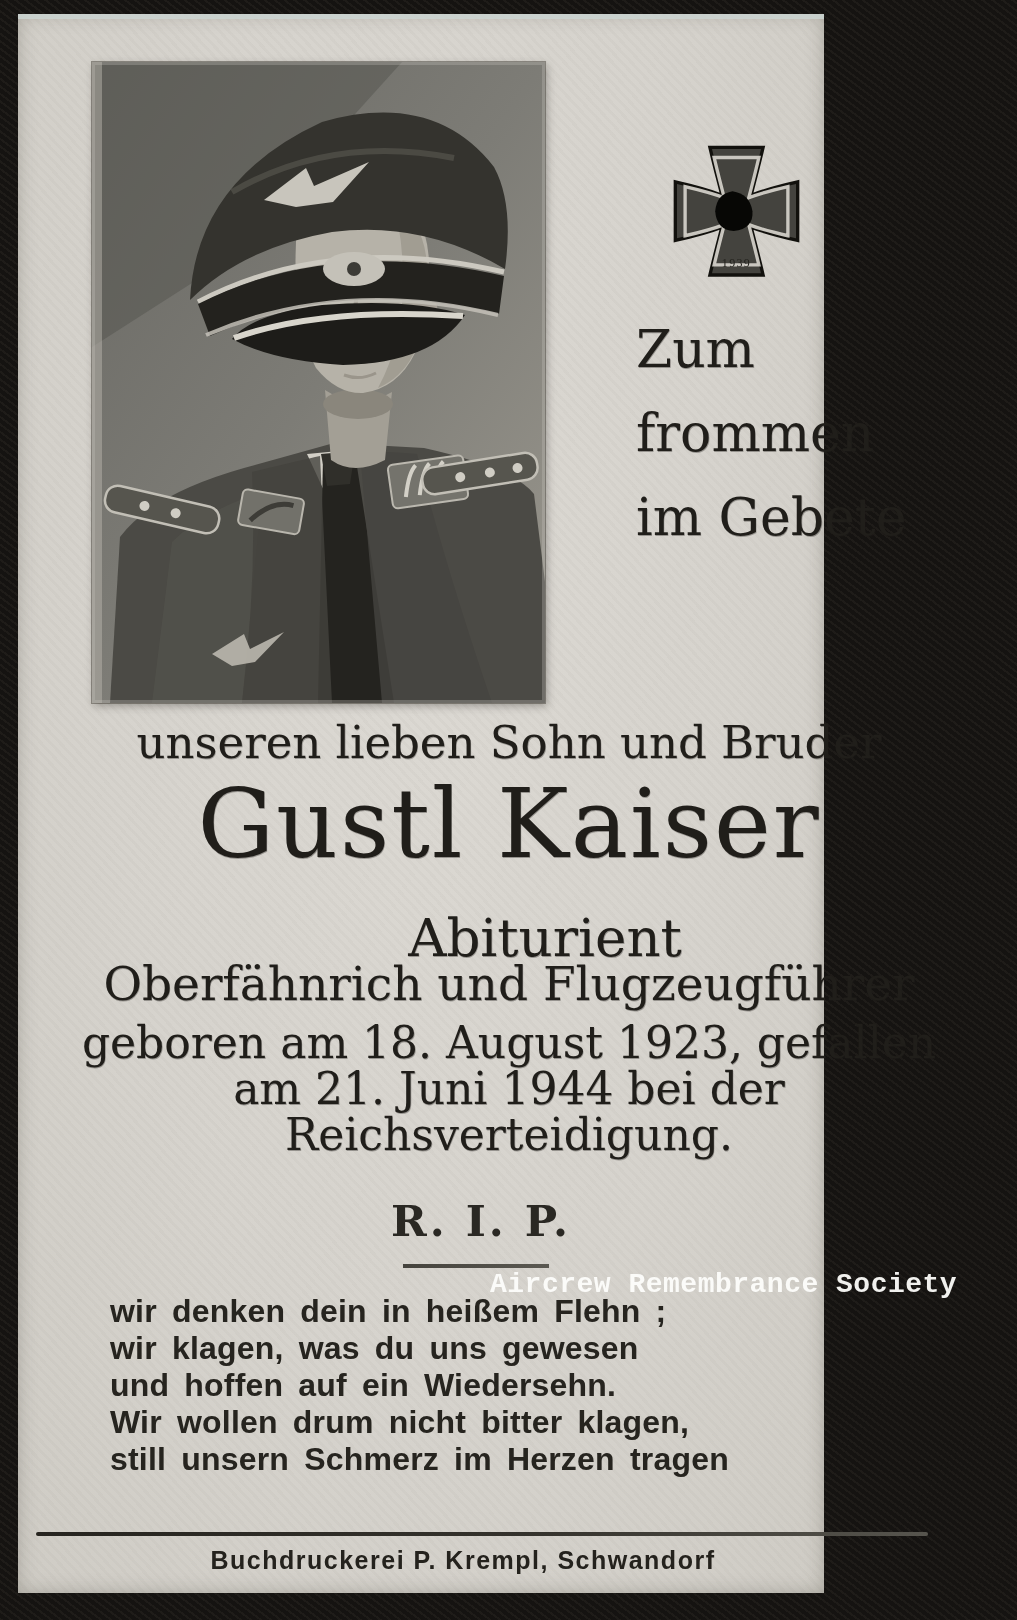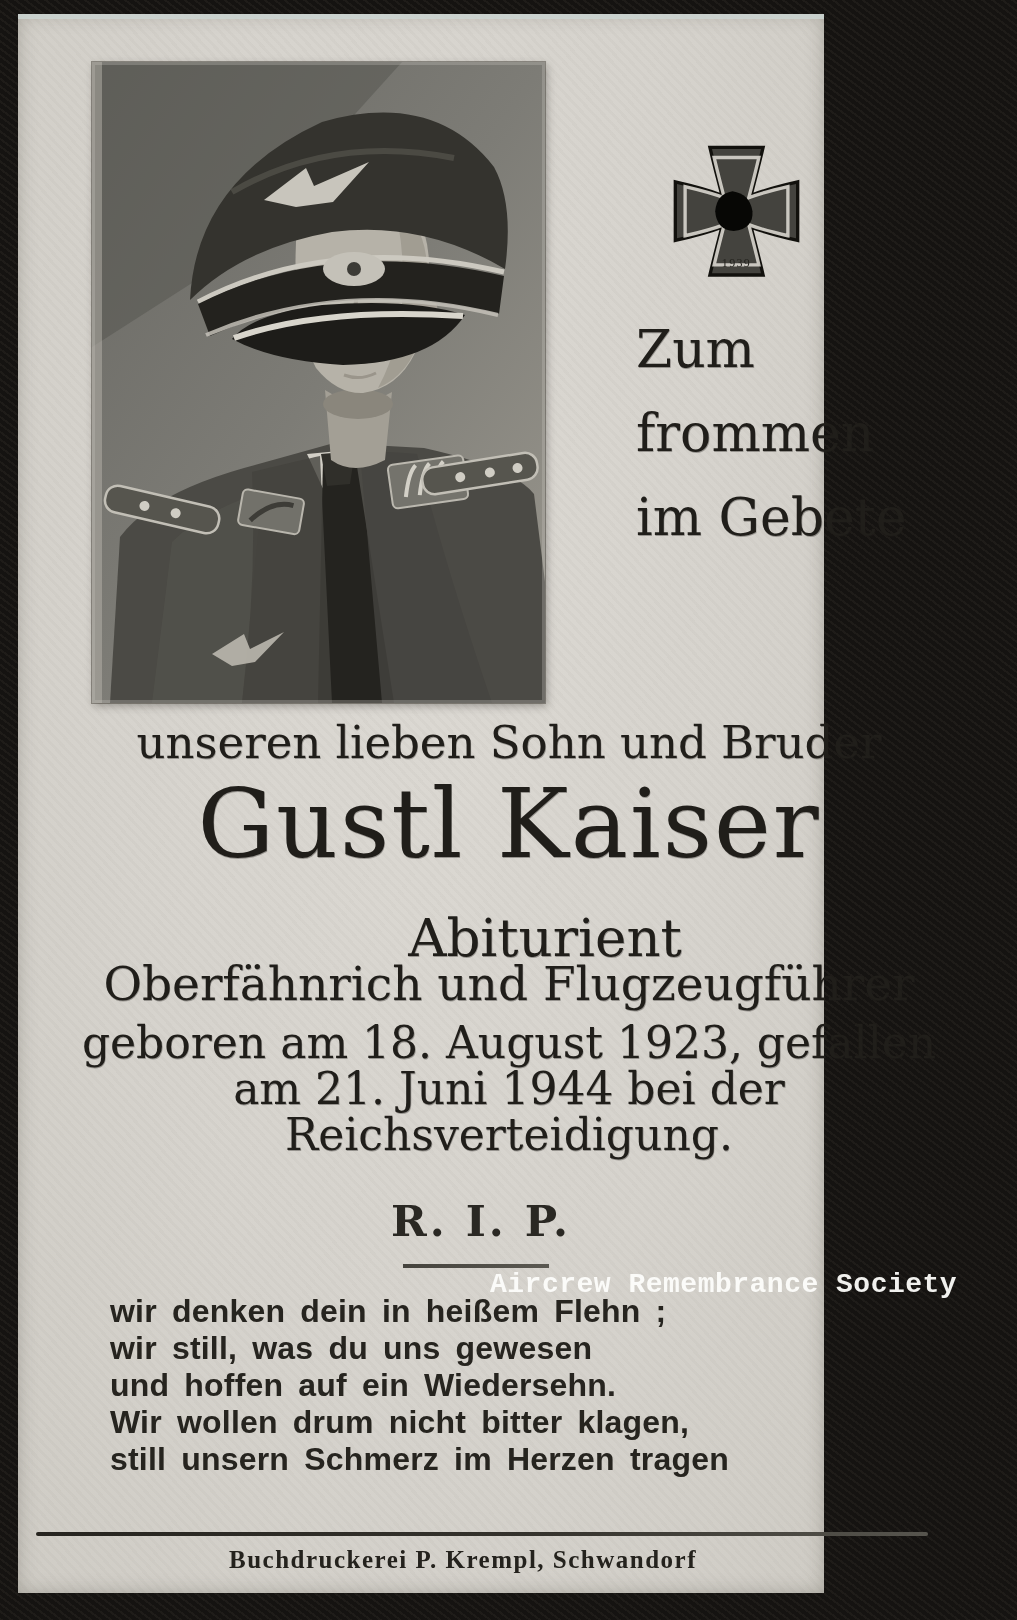--- a/index.html
+++ b/index.html
@@ -62,21 +62,21 @@
     font-family:"Liberation Sans",sans-serif;font-weight:bold;
     font-size:32px;line-height:37px;color:#26241f;word-spacing:6px;letter-spacing:0.2px;
   }
   .printer-rule{
     position:absolute;left:18px;top:1518px;width:892px;height:4px;
     background:linear-gradient(to right,#26241f 0%,#34322c 55%,#57554e 100%);
     border-radius:2px;
   }
   .printer-line{
     position:absolute;left:0;top:1532px;width:890px;text-align:center;
-    font-family:Liberation Serif, serif;font-weight:bold;
+    font-family:Liberation Sans, sans-serif;font-weight:bold;
     font-size:25px;letter-spacing:1.5px;color:#24221d;
   }
 </style>
 </head>
 <body>
 
 <div class="scan-bg"></div>
 
 <div class="card">
 
@@ -188,21 +188,21 @@
     <div>Reichsverteidigung.</div>
   </div>
 
   <div class="rip">R. I. P.</div>
   <div class="rip-divider"></div>
 
   <div class="watermark">Aircrew Remembrance Society</div>
 
   <div class="poem">
     <div>wir denken dein in heißem Flehn ;</div>
-    <div>wir still, was du uns gewesen</div>
+    <div>wir klagen, was du uns gewesen</div>
     <div>und hoffen auf ein Wiedersehn.</div>
     <div>Wir wollen drum nicht bitter klagen,</div>
     <div>still unsern Schmerz im Herzen tragen</div>
   </div>
 
   <div class="printer-rule"></div>
   <div class="printer-line">Buchdruckerei P. Krempl, Schwandorf</div>
 
 </div>
 

